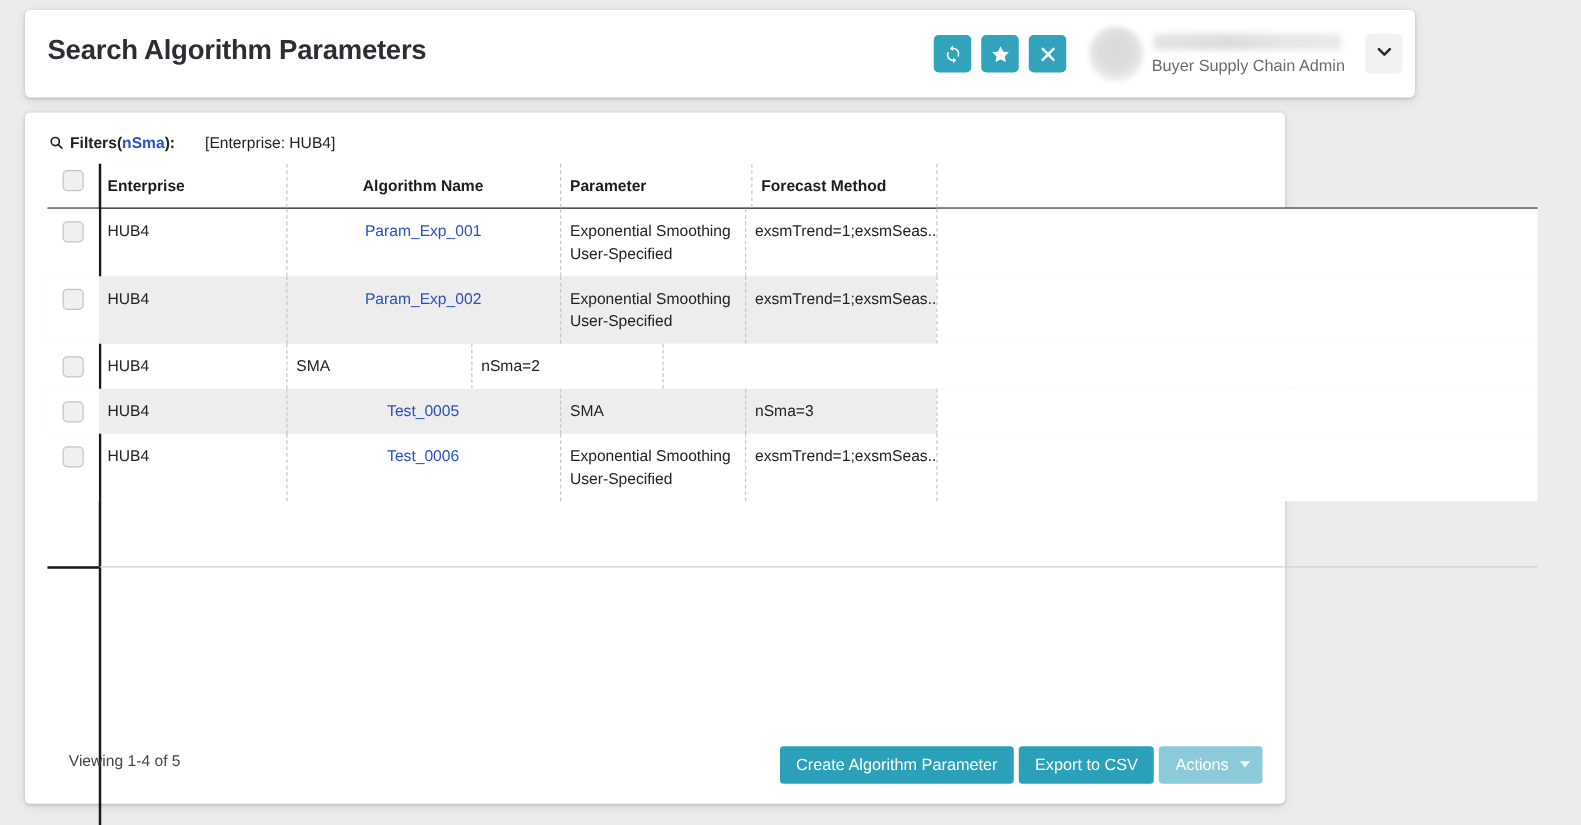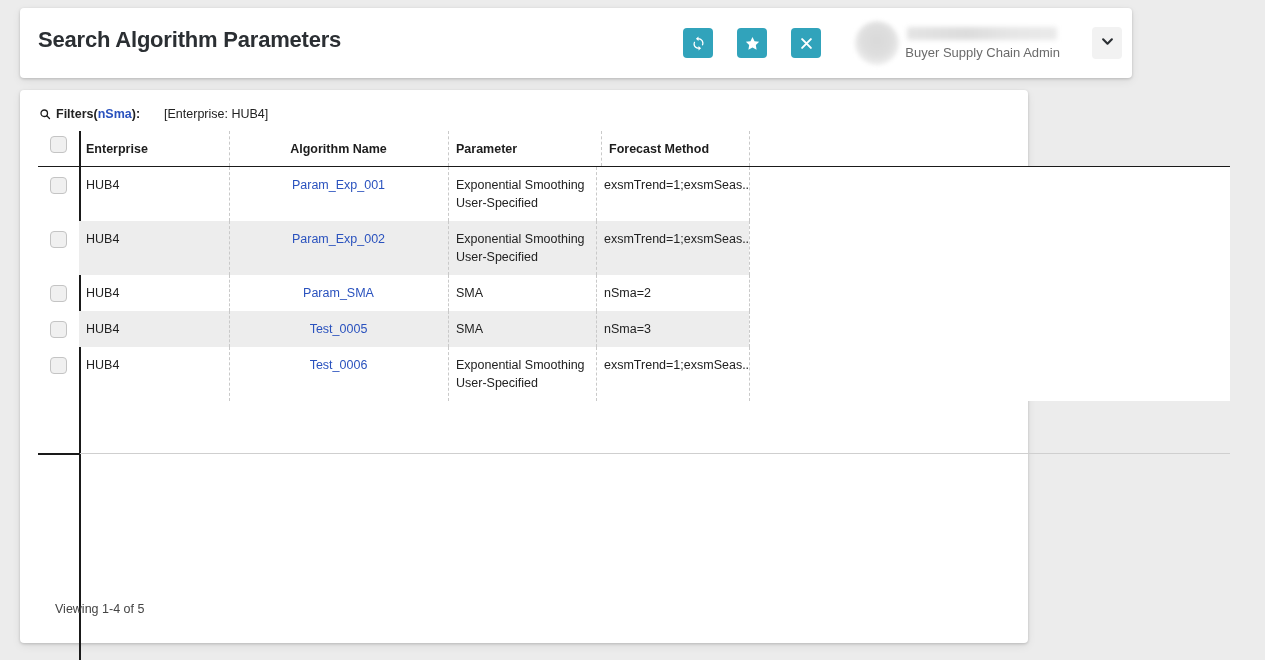--- a/index.html
+++ b/index.html
@@ -47,21 +47,21 @@
     letter-spacing: -0.2px;
     white-space: nowrap;
   }
   .header-actions {
     position: absolute;
     right: 10px;
     top: 10px;
     height: 50px;
     display: flex;
     align-items: center;
-    gap: 16px;
+    gap: 0;
   }
   .icon-btn {
     width: 30px;
     height: 30px;
     background: #31a3bb;
     border-radius: 4px;
     margin-left: 8px;
     display: flex;
     align-items: center;
     justify-content: center;
@@ -377,21 +377,20 @@
           <div class="cell c-alg dashed-l"><span class="link">Param_Exp_002</span></div>
           <div class="cell c-fm dashed-l">Exponential Smoothing User-Specified</div>
           <div class="cell c-param dashed-l">exsmTrend=1;exsmSeas...</div>
           <div class="cell c-rest dashed-l" style="background: rgb(255, 255, 255);"></div>
         </div>
         <div class="grid-row body-row">
           <div class="cell c-check" style="background: rgb(255, 255, 255);">
             <span class="checkbox"></span>
           </div>
           <div class="cell c-ent">HUB4</div>
-          <div class="cell c-alg dashed-l"><span class="link">Param_SMA</span></div>
           <div class="cell c-fm dashed-l">SMA</div>
           <div class="cell c-param dashed-l">nSma=2</div>
           <div class="cell c-rest dashed-l" style="background: rgb(255, 255, 255);"></div>
         </div>
         <div class="grid-row body-row alt">
           <div class="cell c-check" style="background: rgb(255, 255, 255);">
             <span class="checkbox"></span>
           </div>
           <div class="cell c-ent">HUB4</div>
           <div class="cell c-alg dashed-l"><span class="link">Test_0005</span></div>
@@ -408,14 +407,19 @@
           <div class="cell c-fm dashed-l">Exponential Smoothing User-Specified</div>
           <div class="cell c-param dashed-l">exsmTrend=1;exsmSeas...</div>
           <div class="cell c-rest dashed-l" style="background: rgb(255, 255, 255);"></div>
         </div>
       </div>
 
   </div>
 
   <div class="viewing">Viewing 1-4 of 5</div>
 
+  <div class="footer-buttons">
+    <button class="btn">Create Algorithm Parameter</button>
+    <button class="btn">Export to CSV</button>
+    <button class="btn muted"><span>Actions</span><span class="caret"></span></button>
+  </div>
 
 </div>
 
 </body></html>

